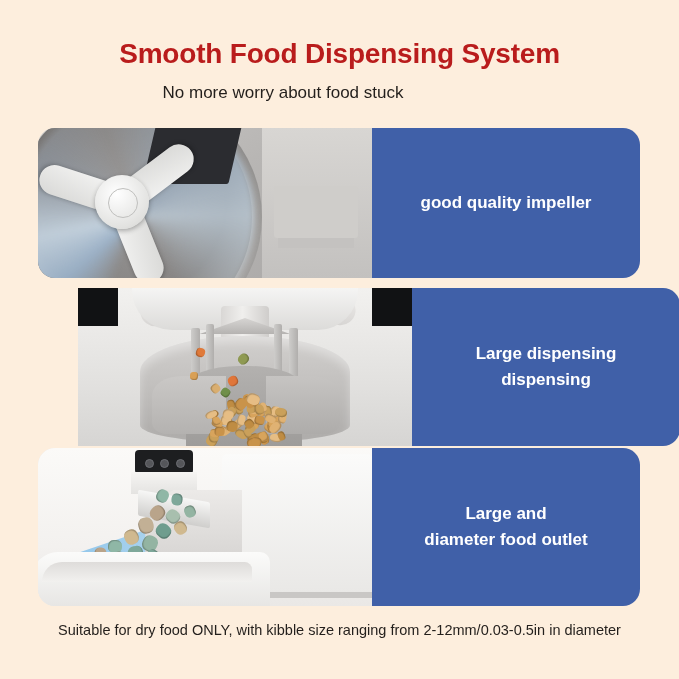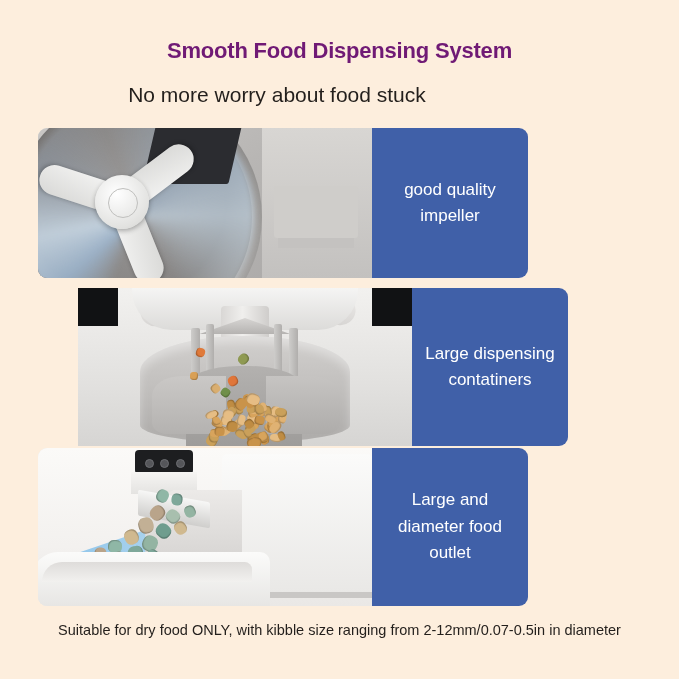--- a/index.html
+++ b/index.html
@@ -9,36 +9,37 @@
     font-family:"Liberation Sans",sans-serif;
     overflow:hidden;
     position:relative;
   }
   .page{position:relative;width:679px;height:679px;}
 
   
   .title{
     position:absolute;left:0;top:38px;width:679px;
     text-align:center;
-    font-size:22px;font-weight:bold;
-    color:#701a75;
+    font-size:28px;font-weight:bold;
+    color:#b91c1c;
     letter-spacing:-0.2px;
   }
   .subtitle{
-    position:absolute;left:4px;top:83px;width:546px;
+    position:absolute;left:10px;top:83px;width:546px;
     text-align:center;
-    font-size:21px;font-weight:normal;
+    font-size:17px;font-weight:normal;
     color:#231f1c;
   }
 
   
   .card{
-    position:absolute;left:38px;width:490px;height:150px;
-    border-radius:9px;overflow:hidden;
+    position:absolute;left:38px;width:602px;height:150px;
+    border-radius:17px;overflow:hidden;
     display:flex;
+    font-weight:bold;
   }
   #card-1{top:128px;}
   #card-2{top:288px;padding-left:40px;}
   #card-3{top:448px;height:158px;}
   #card-1,#card-2{height:150px;}
   #card-2{height:158px;}
 
   .photo{position:relative;width:334px;height:100%;overflow:hidden;background:#e9e7e4;}
   .label{
     flex:1;background:#4060a8;
@@ -285,21 +286,21 @@
           <div class="kib" style="position: absolute; left: 42.92px; top: 0.423609px; width: 12.6594px; height: 10.7296px; background: rgb(230, 189, 132); border-radius: 42%; transform: rotate(201.607deg); box-shadow: rgba(0, 0, 0, 0.22) -1px -1px 1px inset;"></div>
           <div class="kib" style="position: absolute; left: 54.9244px; top: 38.3278px; width: 8.75848px; height: 8.89155px; background: rgb(216, 164, 92); border-radius: 42%; transform: rotate(335.298deg); box-shadow: rgba(0, 0, 0, 0.22) -1px -1px 1px inset;"></div>
           <div class="kib" style="position: absolute; left: 48.1105px; top: 43.0075px; width: 8.9589px; height: 10.0045px; background: rgb(201, 147, 74); border-radius: 42%; transform: rotate(282.542deg); box-shadow: rgba(0, 0, 0, 0.22) -1px -1px 1px inset;"></div>
           <div class="kib" style="position: absolute; left: 53.6692px; top: 9.66312px; width: 10.0438px; height: 7.16331px; background: rgb(224, 178, 115); border-radius: 42%; transform: rotate(78.4486deg); box-shadow: rgba(0, 0, 0, 0.22) -1px -1px 1px inset;"></div>
           <div class="kib" style="position: absolute; left: 49.5858px; top: 11.2381px; width: 10.2362px; height: 9.46923px; background: rgb(202, 160, 90); border-radius: 42%; transform: rotate(83.3635deg); box-shadow: rgba(0, 0, 0, 0.22) -1px -1px 1px inset;"></div>
         </div>
     </div>
     <div class="label">
       <div>
         <span class="ln">Large dispensing</span>
-        <span class="ln">contatiners</span>
+        <span class="ln">dispensing</span>
       </div>
     </div>
   </div>
 
   <div class="card" id="card-3">
     <div class="photo">
       <div class="p3-bg"></div>
       <div class="p3-body"></div>
       <div class="p3-bodyEdge"></div>
       <div class="p3-panel">
@@ -336,14 +337,14 @@
       </div>
     </div>
     <div class="label">
       <div>
         <span class="ln">Large and</span>
         <span class="ln">diameter food outlet</span>
       </div>
     </div>
   </div>
 
-  <div class="footer">Suitable for dry food ONLY, with kibble size ranging from 2-12mm/0.07-0.5in in diameter</div>
+  <div class="footer">Suitable for dry food ONLY, with kibble size ranging from 2-12mm/0.03-0.5in in diameter</div>
 </div>
 
 </body></html>

